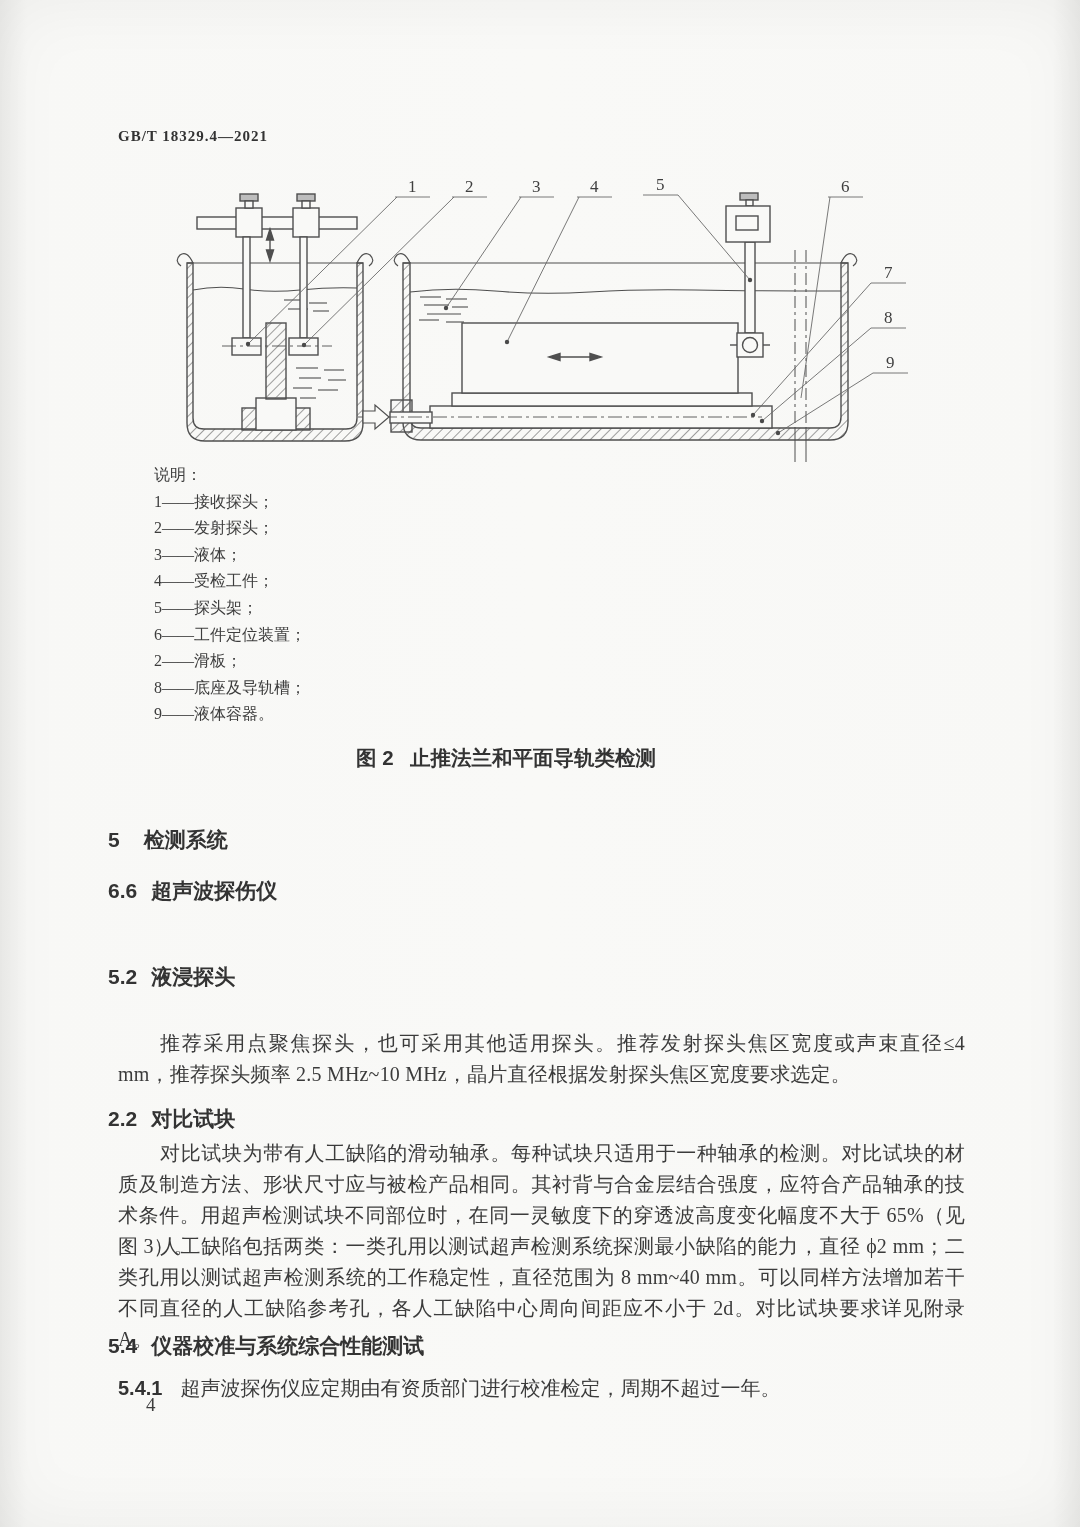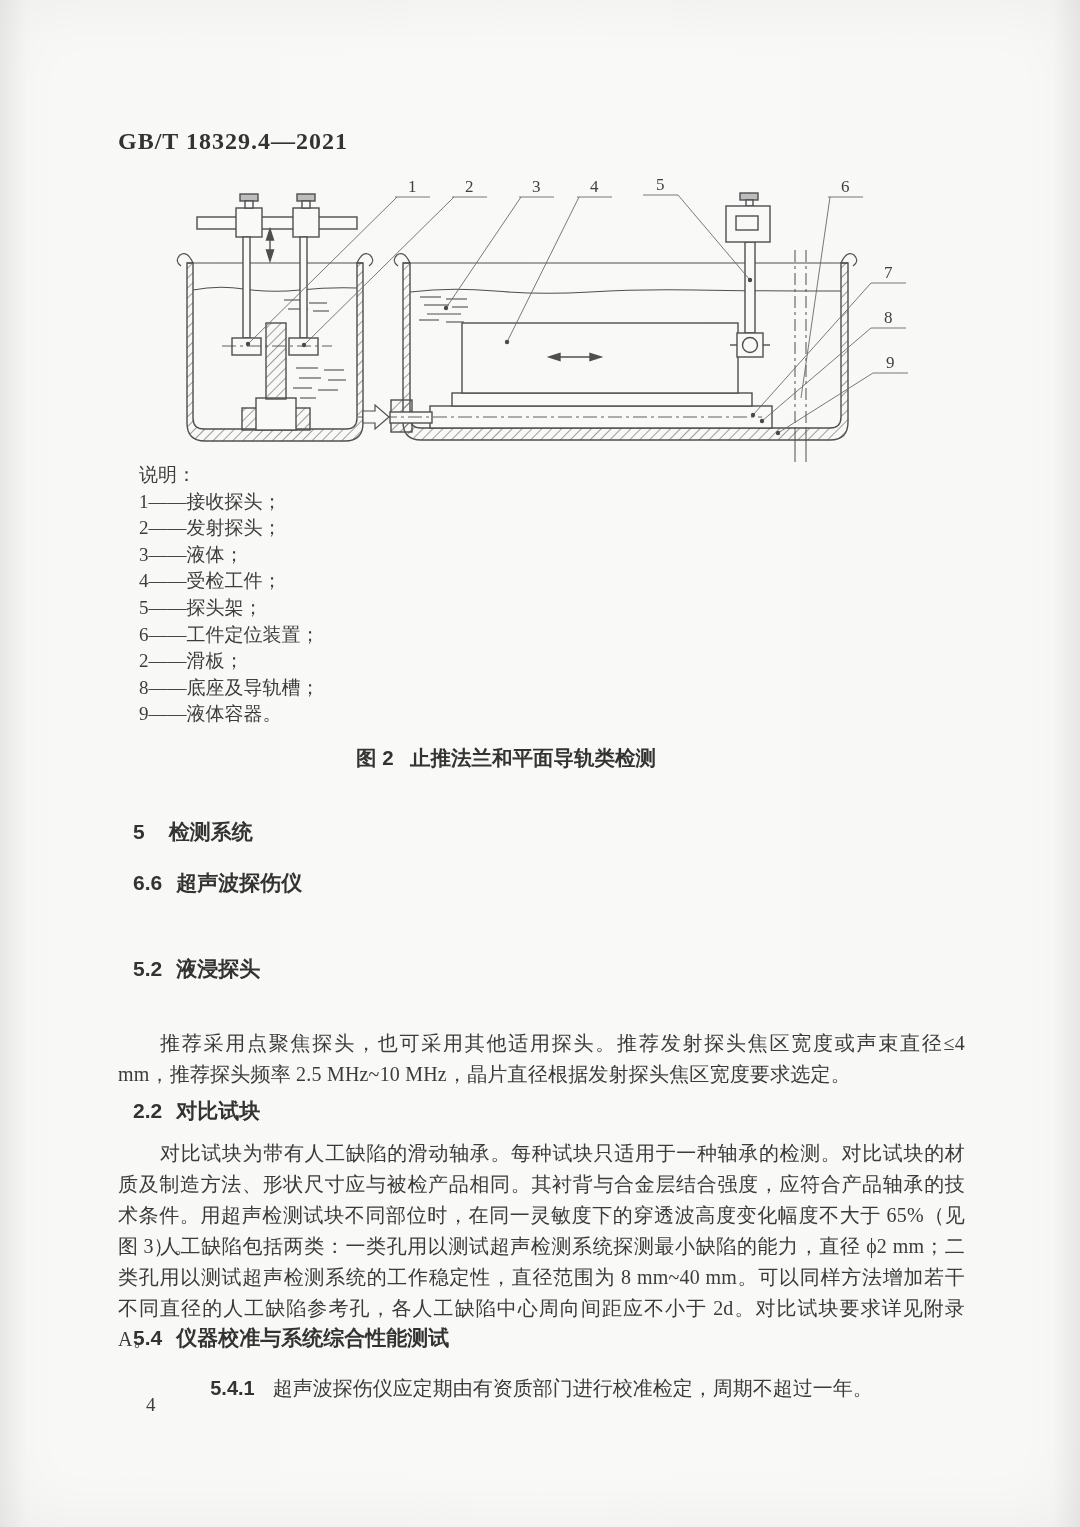--- a/index.html
+++ b/index.html
@@ -5,35 +5,35 @@
   html,body{margin:0;padding:0;background:#e8e8e6;}
   .page{
     position:relative;width:1080px;height:1527px;margin:0 auto;
     background:linear-gradient(90deg,#ededeb 0,#f8f8f6 2.5%,#f9f9f7 50%,#f8f8f6 97.5%,#ececea 100%);
     box-shadow:inset 0 0 70px rgba(0,0,0,0.05);
     overflow:hidden;
     font-family:"Liberation Serif","DejaVu Serif",serif;
     color:#3b3b3b;
   }
   .abs{position:absolute;}
-  .std-no{left:118px;top:128px;font-size:24px;font-weight:bold;letter-spacing:1px;color:#333;}
+  .std-no{left:118px;top:128px;font-size:15px;font-weight:bold;letter-spacing:1px;color:#333;}
   .figure-svg{left:0;top:168px;width:1080px;height:300px;}
-  .legend{left:139px;top:462px;font-size:19px;line-height:26.6px;color:#3d3d3d;}
+  .legend{left:154px;top:462px;font-size:16px;line-height:26.6px;color:#3d3d3d;}
   .legend div{white-space:nowrap;}
   .caption{left:0;top:744px;width:1012px;text-align:center;font-weight:bold;
     font-family:"Liberation Sans","DejaVu Sans",sans-serif;font-size:20.5px;color:#333;}
   .caption .gap{margin-left:0.8em;}
-  .heading{left:133px;font-family:"Liberation Sans","DejaVu Sans",sans-serif;
-    font-weight:bold;font-size:21px;color:#333;white-space:nowrap;}
+  .heading{left:108px;font-family:"Liberation Sans","DejaVu Sans",sans-serif;
+    font-weight:bold;font-size:21px;color:#333;white-space:nowrap;margin-top:8px;}
   .heading .num{margin-right:14px;}
   .heading .num-wide{margin-right:24px;}
   .body-par{left:118px;width:847px;font-size:20px;line-height:31px;
     text-align:justify;letter-spacing:0.2px;color:#3b3b3b;}
   .indent{text-indent:2.1em;}
-  .clause{left:118px;width:847px;font-size:20px;line-height:31px;color:#3b3b3b;text-align:center;}
+  .clause{left:118px;width:847px;font-size:20px;line-height:31px;color:#3b3b3b;}
   .clause .cnum{font-family:"Liberation Sans","DejaVu Sans",sans-serif;font-weight:bold;
     color:#333;margin-right:18px;}
   .pageno{left:146px;top:1394px;font-size:19px;color:#3d3d3d;}
 </style>
 </head>
 <body>
 
 <div class="page">
 
   <div class="abs std-no">GB/T 18329.4—2021</div>

